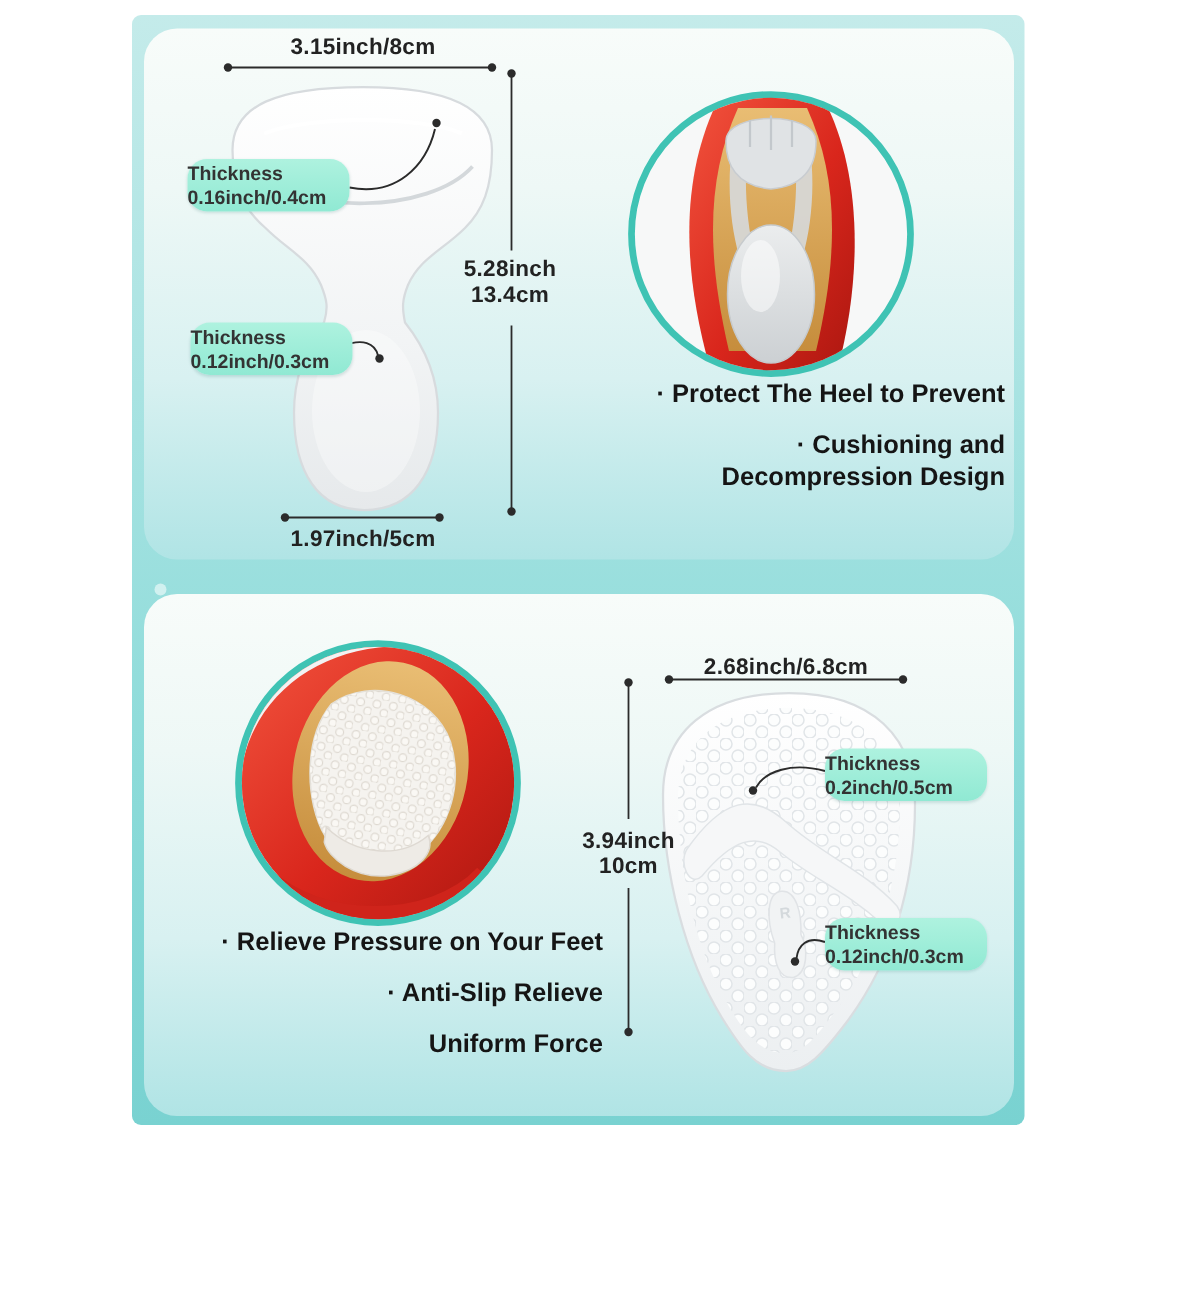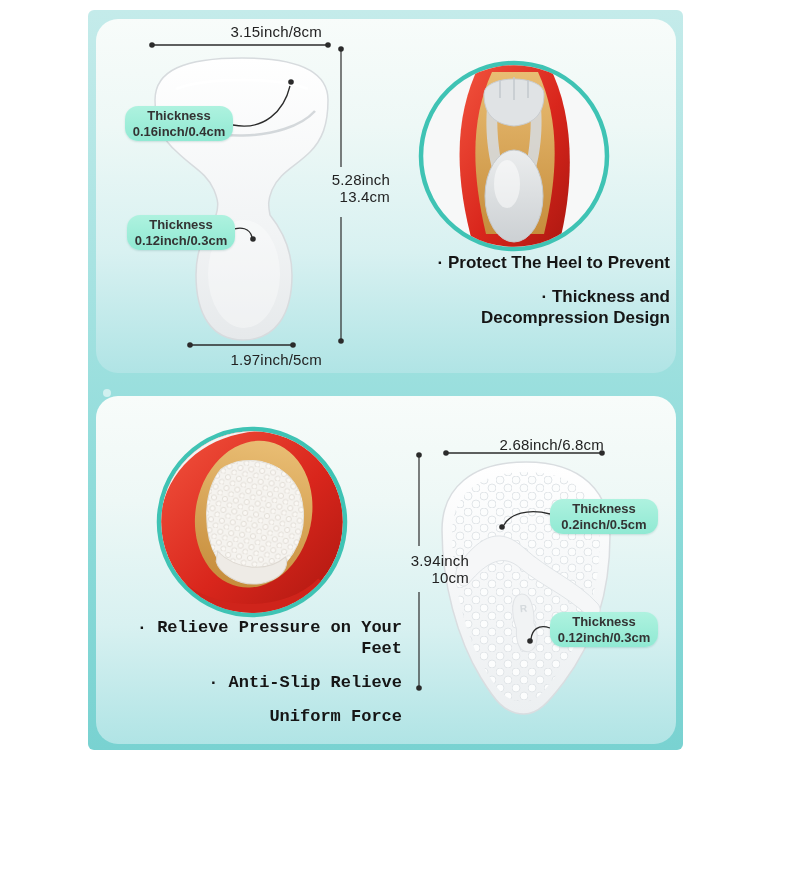--- a/index.html
+++ b/index.html
@@ -6,26 +6,26 @@
   .stage { position:relative; width:800px; height:871px; background:#ffffff;
            font-family:"Liberation Sans", sans-serif; overflow:hidden; }
   .content-bg { position:absolute; left:88px; top:10px; width:595px; height:740px;
            border-radius:6px;
            background:linear-gradient(180deg,#c4ebea 0%,#a5e2e1 38%,#8cdbd9 68%,#79d2d1 100%); }
   .panel { position:absolute; left:8px; width:580px; border-radius:22px;
            background:linear-gradient(180deg,#f8fcfa 0%,#eef8f6 30%,#d8f1f1 66%,#b0e4e5 100%); }
   .panel1 { top:9px;  height:354px; }
   .panel2 { top:386px; height:348px; }
   svg.layer { position:absolute; left:0; top:0; }
-  .dim-label { position:absolute; color:#222; font-weight:400; font-size:15px;
-           text-align:right; letter-spacing:.2px; }
+  .dim-label { position:absolute; color:#222; font-weight:700; font-size:15px;
+           text-align:center; letter-spacing:.2px; }
   .dim-label.small { font-size:15px; line-height:17px; }
   .pill { position:absolute; width:108px; padding:2px 0; border-radius:13px;
            background:linear-gradient(180deg,#aef2df,#90e9d3);
-           text-align:center; color:#333; font-weight:600; font-size:13px; line-height:15.5px;
+           color:#333; font-weight:600; font-size:13px; line-height:15.5px;
            box-shadow:0 1px 2px rgba(0,90,80,.15); }
   .bullets { position:absolute; text-align:right; color:#151515; font-weight:700;
            font-size:17px; line-height:21px; }
   .bullet-block { margin:0 0 13px 0; }
   .deco-dot { position:absolute; border-radius:50%; background:rgba(255,255,255,.55); }
 </style>
 </head>
 <body>
 
 <div class="stage">
@@ -135,21 +135,21 @@
       <div class="pill" style="left:31px;top:196px;">
         <div>Thickness</div>
         <div>0.12inch/0.3cm</div>
       </div>
 
       <div class="bullets" style="left:274px;top:233px;width:300px;">
         <div class="bullet-block">
           <div>· Protect The Heel to Prevent</div>
         </div>
         <div class="bullet-block">
-          <div>· Thickness and</div>
+          <div>· Cushioning and</div>
           <div>Decompression Design</div>
         </div>
       </div>
     </div>
 
     <div class="panel panel2">
       <svg class="layer" width="580" height="348" viewBox="0 0 580 348">
         <defs>
           <linearGradient id="linerGrad2" x1="0" y1="0" x2="0" y2="1">
             <stop offset="0" stop-color="#ffffff"></stop>
@@ -237,21 +237,21 @@
 
       <div class="pill" style="left:454px;top:103px;">
         <div>Thickness</div>
         <div>0.2inch/0.5cm</div>
       </div>
       <div class="pill" style="left:454px;top:216px;">
         <div>Thickness</div>
         <div>0.12inch/0.3cm</div>
       </div>
 
-      <div class="bullets" style="left:6px;top:221px;width:300px;font-family:Liberation Mono, monospace;">
+      <div class="bullets" style="left:6px;top:221px;width:300px;">
         <div class="bullet-block">
           <div>· Relieve Pressure on Your Feet</div>
         </div>
         <div class="bullet-block">
           <div>· Anti-Slip Relieve</div>
         </div>
         <div class="bullet-block">
           <div>Uniform Force</div>
         </div>
       </div>

